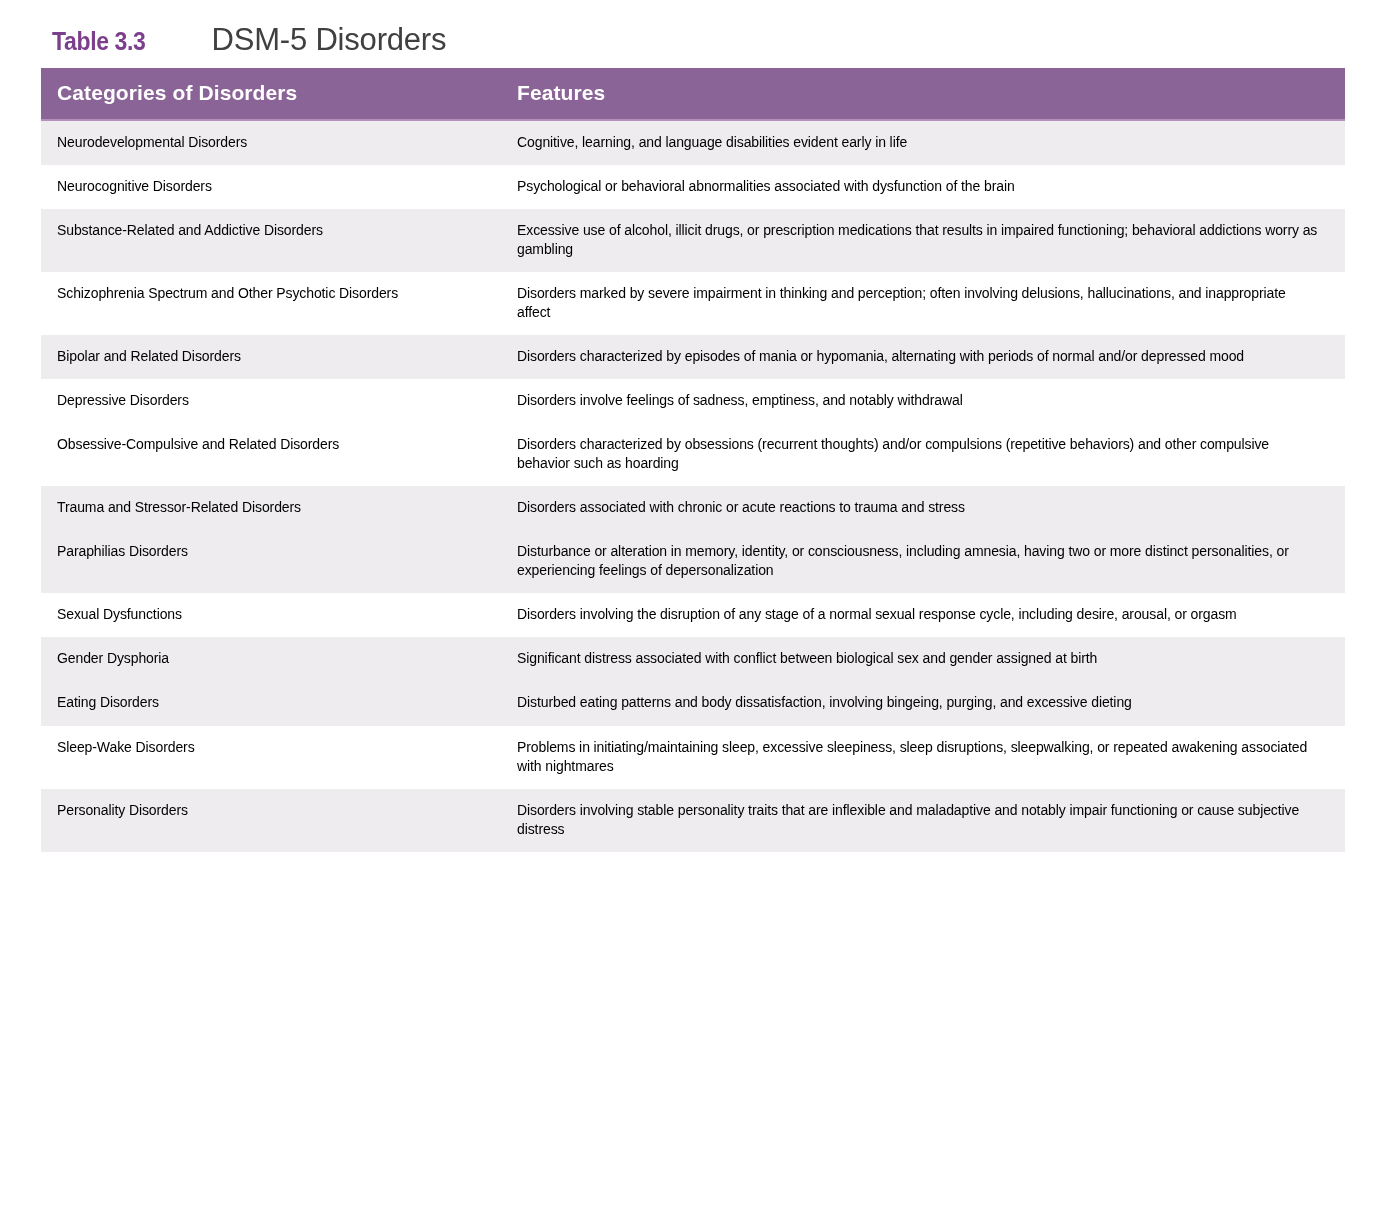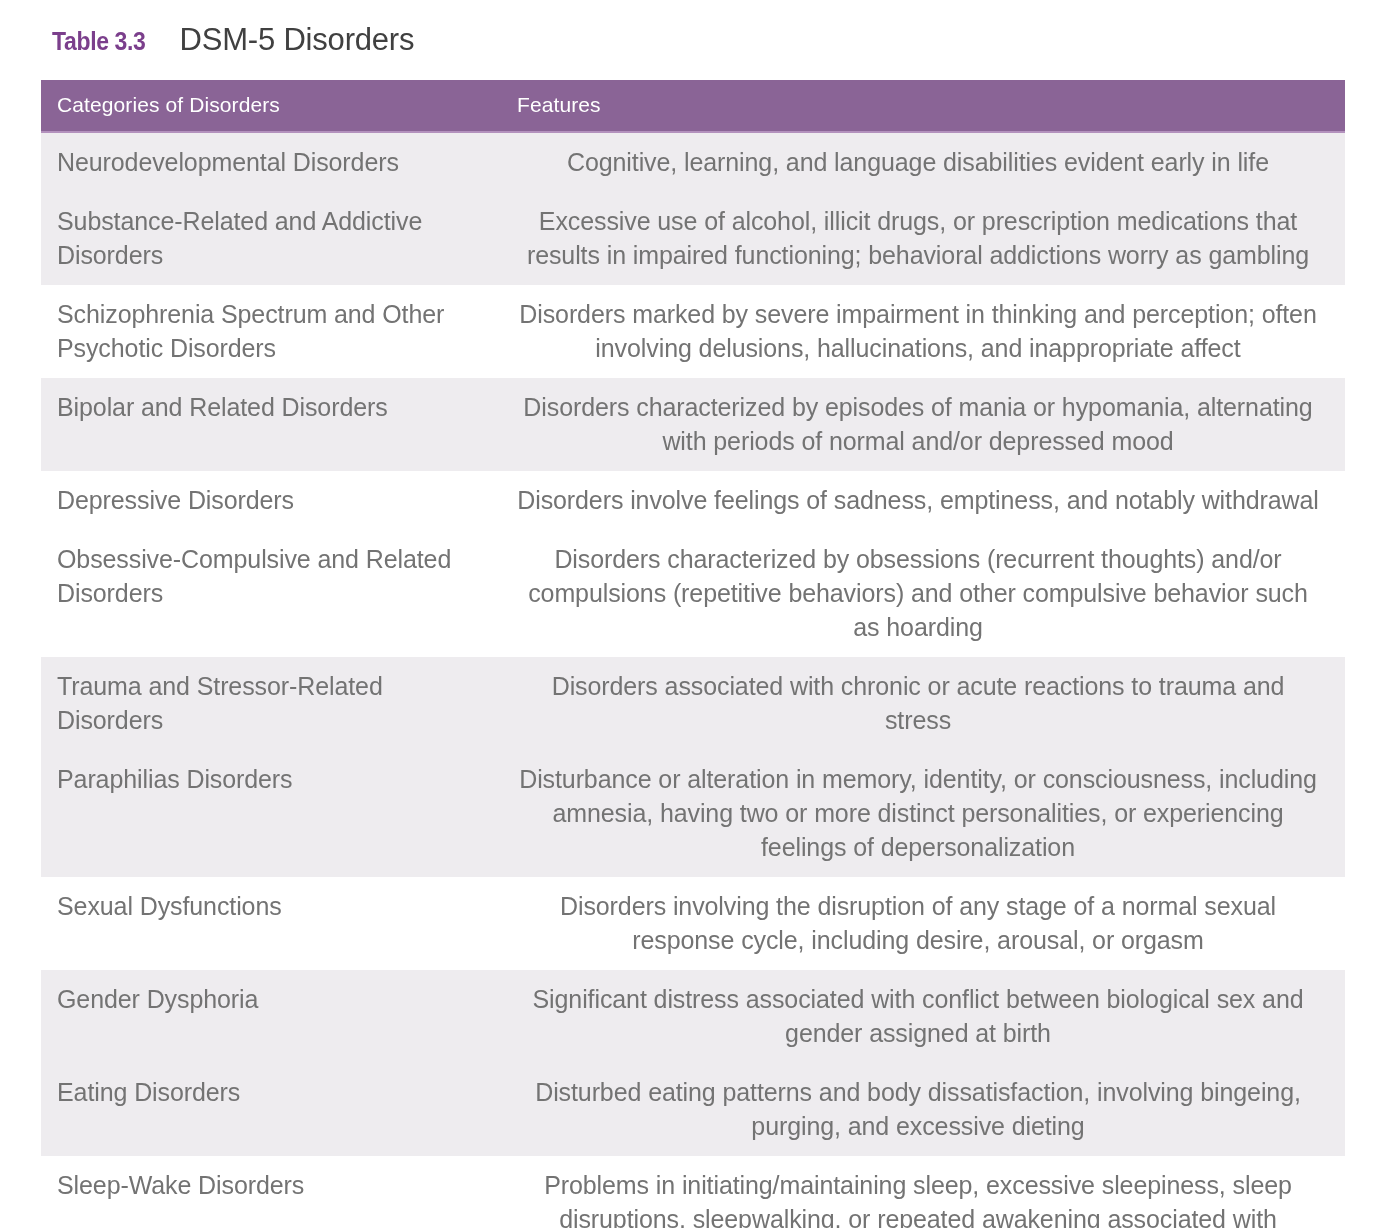--- a/index.html
+++ b/index.html
@@ -20,22 +20,23 @@
     width: 1386px;
     height: 1228px;
     box-sizing: border-box;
     padding: 0;
   }
 
   
   .caption {
     display: flex;
     align-items: baseline;
-    padding: 22px 0 22px 48px;
+    padding: 22px 0 10px 48px;
     white-space: nowrap;
+    gap: 32px;
   }
   .caption-label {
     font-family: "Liberation Sans Narrow", "Liberation Sans", sans-serif;
     font-weight: bold;
     font-size: 25px;
     letter-spacing: -0.4px;
     color: #7b3f8c;
     transform: scaleX(0.92);
     transform-origin: left baseline;
   }
@@ -58,46 +59,45 @@
     table-layout: fixed;
   }
   table.dsm col.c-cat { width: 462px; }
   table.dsm col.c-feat { width: 842px; }
 
   table.dsm thead th {
     background: #8a6496;
     color: #ffffff;
     text-align: left;
     font-family: "Liberation Sans Narrow", "Liberation Sans", sans-serif;
-    font-weight: normal;
+    font-weight: bold;
     font-size: 21px;
     letter-spacing: 0.1px;
     padding: 13px 10px 14px 16px;
     vertical-align: middle;
     border-bottom: 2px solid #b391bd;
   }
   table.dsm thead th.feat-head {
     padding-left: 14px;
   }
 
   table.dsm tbody td {
     vertical-align: top;
-    font-size: 25px;
+    font-size: 14px;
     line-height: 1.36;
     letter-spacing: -0.1px;
-    color: #737373;
+    color: #000000;
     padding: 12px 12px 13px 16px;
   }
   table.dsm tbody td.cat {
     padding-right: 26px;
   }
   table.dsm tbody td.feat {
     padding-left: 14px;
     padding-right: 26px;
-    text-align: center;
   }
   table.dsm tbody tr.shaded td {
     background: #eeecef;
   }
   table.dsm tbody tr.plain td {
     background: #ffffff;
   }
 </style>
 </head>
 <body>
@@ -118,20 +118,24 @@
       <thead>
         <tr>
           <th class="cat-head">Categories of Disorders</th>
           <th class="feat-head">Features</th>
         </tr>
       </thead>
       <tbody id="tbody">
           <tr class="shaded">
             <td class="cat">Neurodevelopmental Disorders</td>
             <td class="feat">Cognitive, learning, and language disabilities evident early in life</td>
+          </tr>
+          <tr class="plain">
+            <td class="cat">Neurocognitive Disorders</td>
+            <td class="feat">Psychological or behavioral abnormalities associated with dysfunction of the brain</td>
           </tr>
           <tr class="shaded">
             <td class="cat">Substance-Related and Addictive Disorders</td>
             <td class="feat">Excessive use of alcohol, illicit drugs, or prescription medications that results in impaired functioning; behavioral addictions worry as gambling</td>
           </tr>
           <tr class="plain">
             <td class="cat">Schizophrenia Spectrum and Other Psychotic Disorders</td>
             <td class="feat">Disorders marked by severe impairment in thinking and perception; often involving delusions, hallucinations, and inappropriate affect</td>
           </tr>
           <tr class="shaded">

